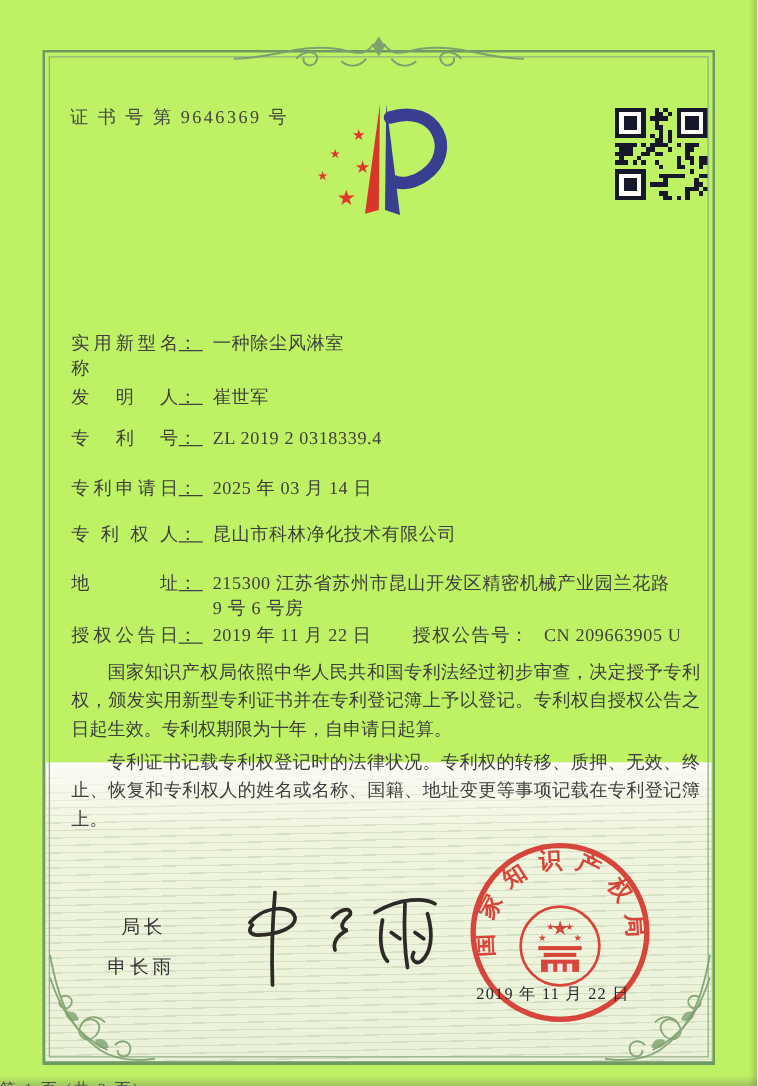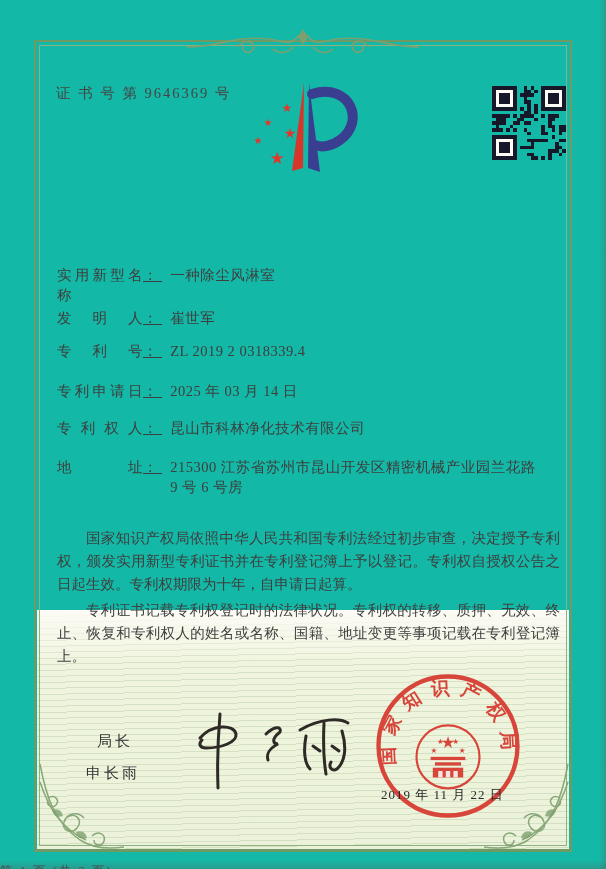--- a/index.html
+++ b/index.html
@@ -1,16 +1,16 @@
 <!DOCTYPE html>
 <html><head>
 <meta charset="utf-8">
 <style>
   html,body{margin:0;padding:0;background:#ffffff;}
-  .page{position:relative;width:606px;height:869px;background:#14b8a6;overflow:hidden;
+  .page{position:relative;width:606px;height:869px;background:#bef264;overflow:hidden;
         font-family:"Liberation Serif","DejaVu Serif",serif;color:#3c3c3c;}
   .edge-right{position:absolute;right:0;top:0;width:7px;height:100%;
         background:linear-gradient(90deg,rgba(0,0,0,0),rgba(90,90,90,.28));z-index:9;}
   .edge-bottom{position:absolute;left:0;bottom:0;width:100%;height:9px;
         background:linear-gradient(180deg,rgba(0,0,0,0),rgba(90,90,90,.30));z-index:9;}
   
   .frame{position:absolute;left:34px;top:40px;width:538px;height:812px;
         border:2px solid #6f9a63;border-bottom-width:3px;box-sizing:border-box;z-index:1;}
   .frame-inner{position:absolute;left:3px;top:3px;right:3px;bottom:3px;border:1px solid #8fb081;}
   
@@ -246,20 +246,28 @@
     <div class="row" style="top:418px">
       <span class="flabel">专利权人</span><span class="fcolon">：</span>
       <span class="fvalue">昆山市科林净化技术有限公司</span>
     </div>
 
     <div class="row" style="top:457px">
       <span class="flabel">地址</span><span class="fcolon">：</span>
       <span class="fvalue wrap">215300 江苏省苏州市昆山开发区精密机械产业园兰花路 9 号 6 号房</span>
     </div>
 
+    <div class="row" style="top:499px;right:44px">
+      <span class="flabel">授权公告日</span><span class="fcolon">：</span>
+      <span class="fvalue">2019 年 11 月 22 日</span>
+      <span class="grant-no-group">
+        <span class="flabel">授权公告号</span><span class="fcolon">：</span>
+        <span class="fvalue">CN 209663905 U</span>
+      </span>
+    </div>
 
     <div class="bodytext">
       <p>国家知识产权局依照中华人民共和国专利法经过初步审查，决定授予专利权，颁发实用新型专利证书并在专利登记簿上予以登记。专利权自授权公告之日起生效。专利权期限为十年，自申请日起算。</p>
       <p>专利证书记载专利权登记时的法律状况。专利权的转移、质押、无效、终止、恢复和专利权人的姓名或名称、国籍、地址变更等事项记载在专利登记簿上。</p>
     </div>
 
     <div class="signer-title">局长</div>
     <div class="signer-name">申长雨</div>
 
     <svg class="signature" viewBox="0 0 178 94">

